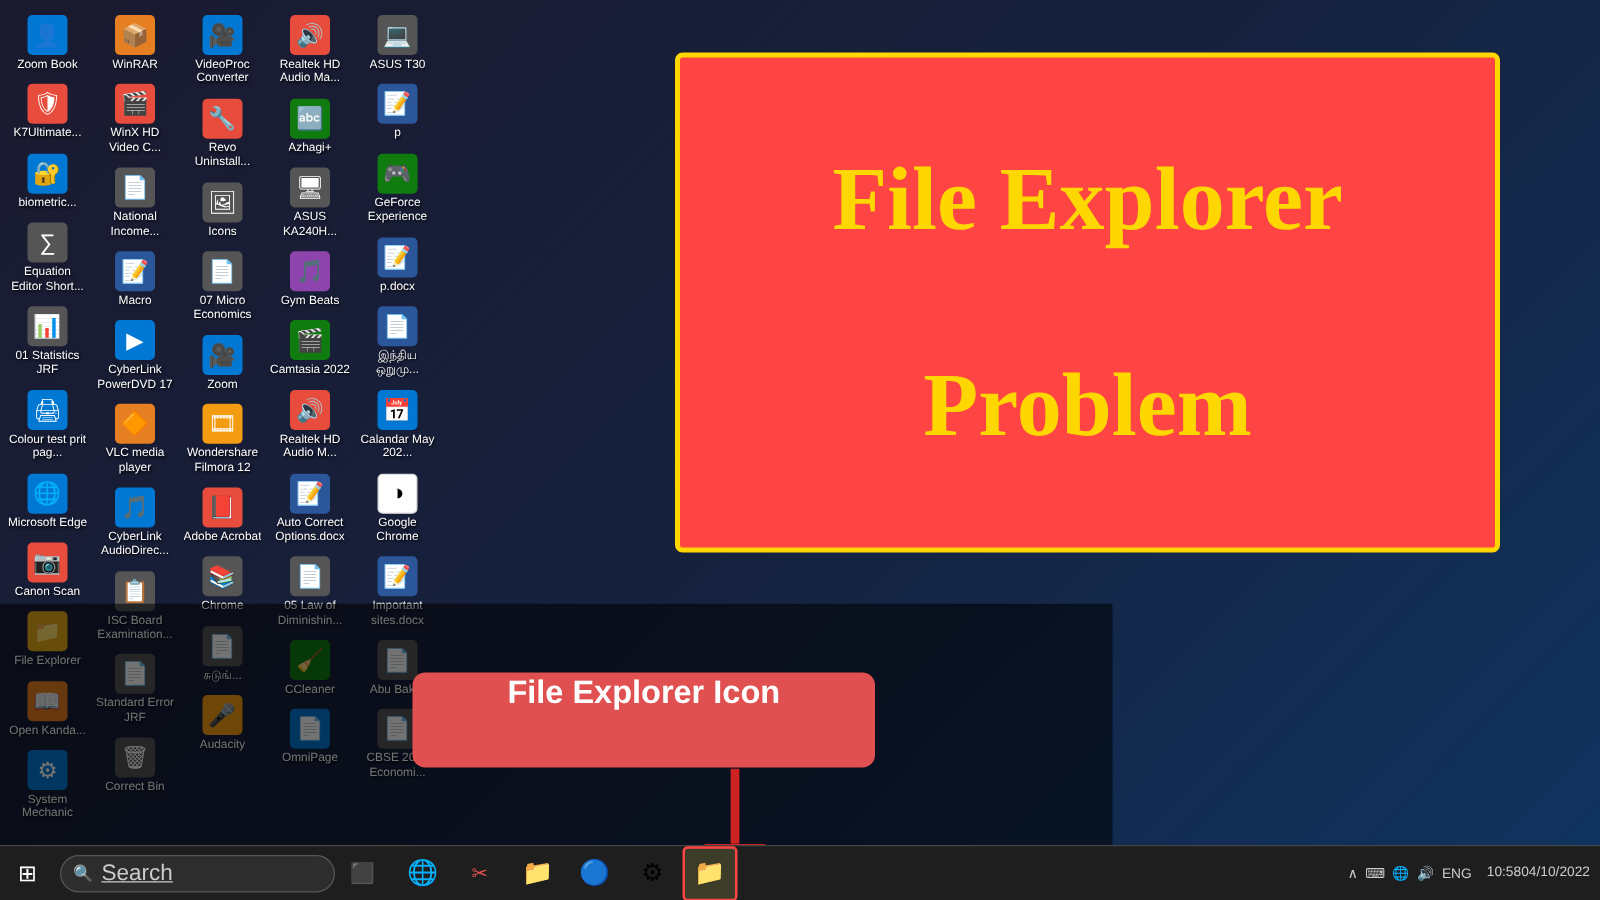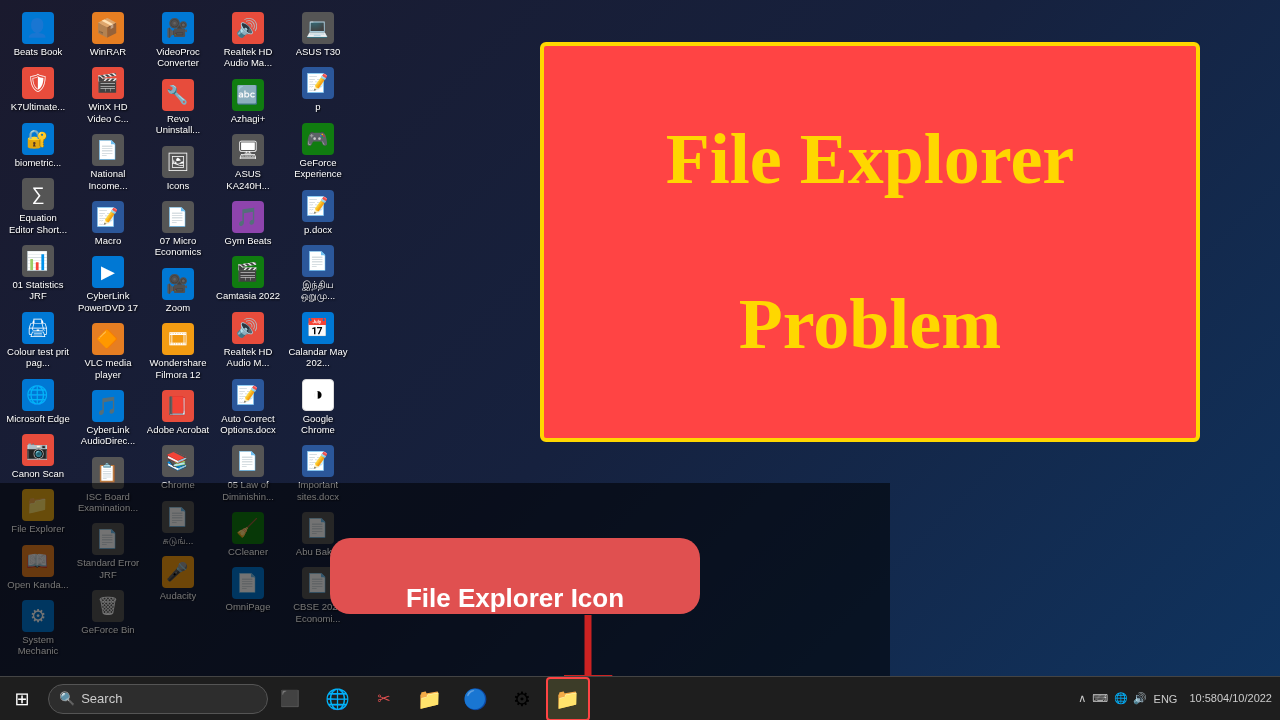--- a/index.html
+++ b/index.html
@@ -94,23 +94,23 @@
     }
 
     
     .annotation-box {
       position: absolute;
       top: 538px;
       left: 330px;
       width: 370px;
       height: 76px;
       background: #e05050;
-      border-radius: 20px;
-      display: flex;
-      align-items: flex-end;
+      border-radius: 10px;
+      display: flex;
+      align-items: flex-start;
       justify-content: center;
     }
 
     .annotation-text {
       font-size: 26px;
       font-weight: bold;
       color: #fff;
       text-align: center;
       font-family: 'Segoe UI', sans-serif;
     }
@@ -170,21 +170,22 @@
     }
 
     .search-icon-tb {
       color: #aaa;
       font-size: 13px;
       margin-right: 6px;
     }
 
     .search-text {
       color: #ccc;
-      font-size: 13px;
+      font-size: 18px;
+      text-decoration: underline;
     }
 
     .taskbar-task-view {
       width: 36px;
       height: 44px;
       display: flex;
       align-items: center;
       justify-content: center;
       cursor: pointer;
       font-size: 16px;
@@ -281,21 +282,21 @@
     }
   </style>
 </head>
 <body>
 
 <div class="desktop">
 
   <div class="desktop-icons" id="icons-container">
   <div class="desktop-icon">
         <div class="icon-img ic-blue">👤</div>
-        <span class="icon-label">Beats Book</span>
+        <span class="icon-label">Zoom Book</span>
       </div>
       <div class="desktop-icon">
         <div class="icon-img ic-red">🛡</div>
         <span class="icon-label">K7Ultimate...</span>
       </div>
       <div class="desktop-icon">
         <div class="icon-img ic-blue">🔐</div>
         <span class="icon-label">biometric...</span>
       </div>
       <div class="desktop-icon">
@@ -361,21 +362,21 @@
       <div class="desktop-icon">
         <div class="icon-img ic-grey">📋</div>
         <span class="icon-label">ISC Board Examination...</span>
       </div>
       <div class="desktop-icon">
         <div class="icon-img ic-grey">📄</div>
         <span class="icon-label">Standard Error JRF</span>
       </div>
       <div class="desktop-icon">
         <div class="icon-img ic-grey">🗑</div>
-        <span class="icon-label">GeForce Bin</span>
+        <span class="icon-label">Correct Bin</span>
       </div>
       <div class="desktop-icon">
         <div class="icon-img ic-blue">🎥</div>
         <span class="icon-label">VideoProc Converter</span>
       </div>
       <div class="desktop-icon">
         <div class="icon-img ic-red">🔧</div>
         <span class="icon-label">Revo Uninstall...</span>
       </div>
       <div class="desktop-icon">

